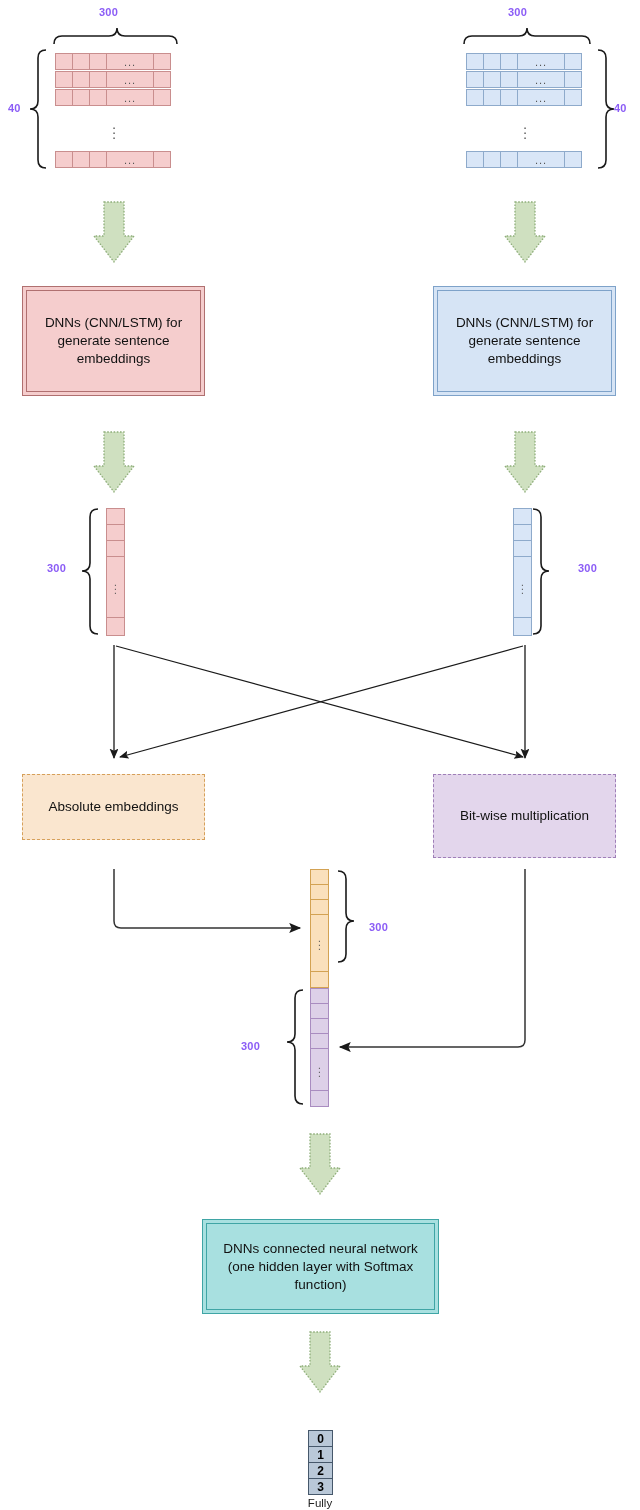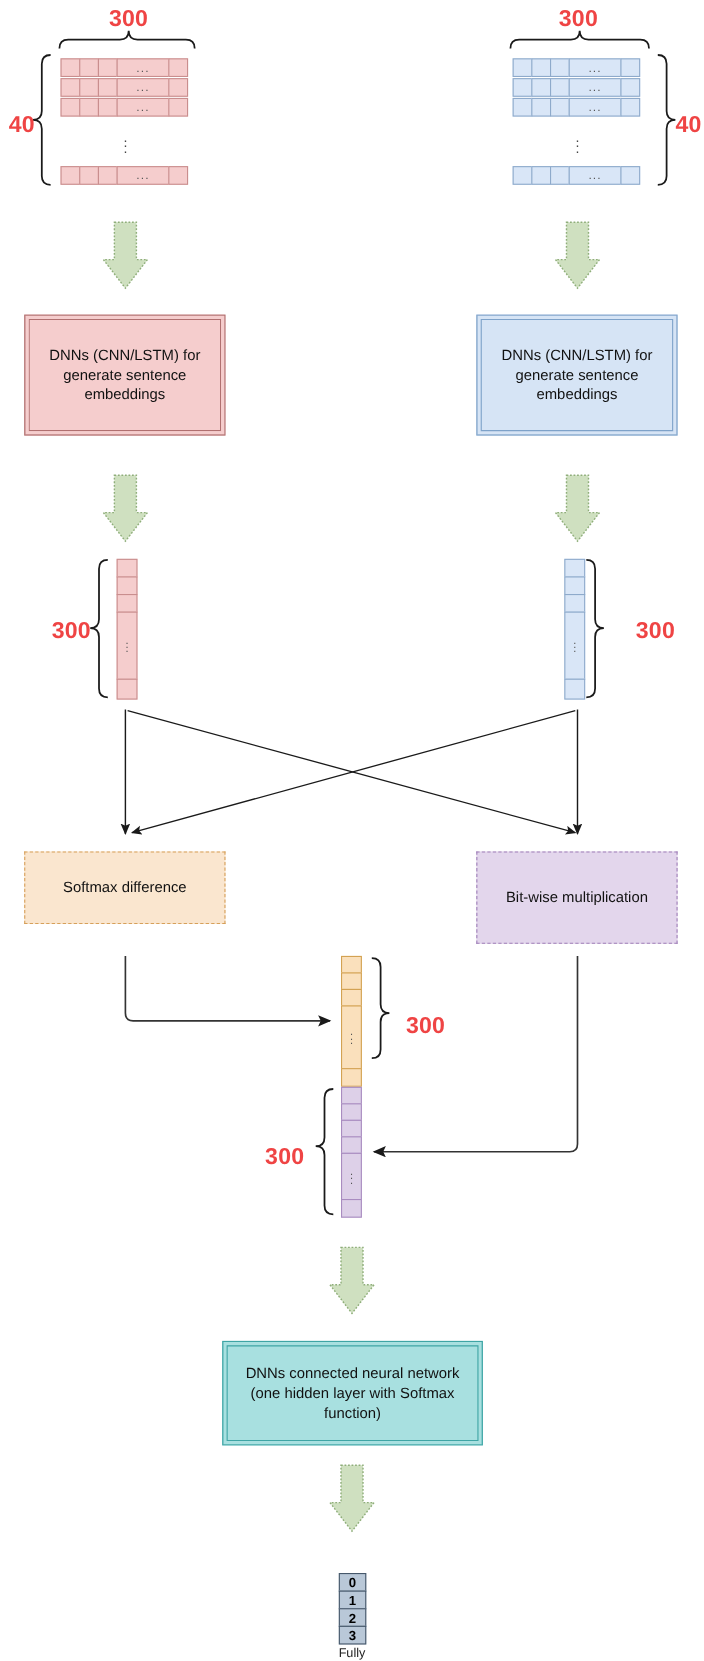--- a/index.html
+++ b/index.html
@@ -1,21 +1,21 @@
 <!DOCTYPE html>
 <html><head>
 <meta charset="utf-8">
 <style>
   html,body{margin:0;padding:0;background:#ffffff;}
   body{width:640px;height:1510px;position:relative;font-family:"Liberation Sans",sans-serif;color:#111;overflow:hidden;}
   .stage{position:absolute;left:0;top:0;width:640px;height:1510px;}
   .svg-layer{position:absolute;left:0;top:0;width:640px;height:1510px;pointer-events:none;}
 
   
-  .dim{position:absolute;font-weight:bold;font-size:21px;color:#ef4444;letter-spacing:.2px;}
+  .dim{position:absolute;font-weight:bold;font-size:11px;color:#8b5cf6;letter-spacing:.2px;}
 
   
   .mrow{position:absolute;display:flex;box-sizing:border-box;}
   .mcell{box-sizing:border-box;height:100%;}
   .mcell.dots{display:flex;align-items:center;justify-content:center;font-size:11px;letter-spacing:1px;color:#555;line-height:0;}
   .pink .mcell{background:#f5cdcd;border:1px solid #c98e8e;margin-left:-1px;}
   .pink .mcell:first-child{margin-left:0;}
   .blue .mcell{background:#d9e6f7;border:1px solid #8eaacb;margin-left:-1px;}
   .blue .mcell:first-child{margin-left:0;}
 
@@ -202,21 +202,21 @@
       <div class="dotcol">
           <span>.</span>
           <span>.</span>
           <span>.</span>
         </div>
     </div>
     <div class="vcell" style="height:19px;"></div>
   </div>
 
   <div class="pbox dashed-orange" style="left:22px;top:774px;width:183px;height:66px;">
-    <span>Softmax difference</span>
+    <span>Absolute embeddings</span>
   </div>
   <div class="pbox dashed-purple" style="left:433px;top:774px;width:183px;height:84px;">
     <span>Bit-wise multiplication</span>
   </div>
 
   <div class="dim" style="left:369px;top:921px;">300</div>
   <div class="dim" style="left:241px;top:1040px;">300</div>
 
   <div class="vec orangev" style="left:310px;top:869px;width:19px;height:119px;">
     <div class="vcell" style="height:16px;"></div>

